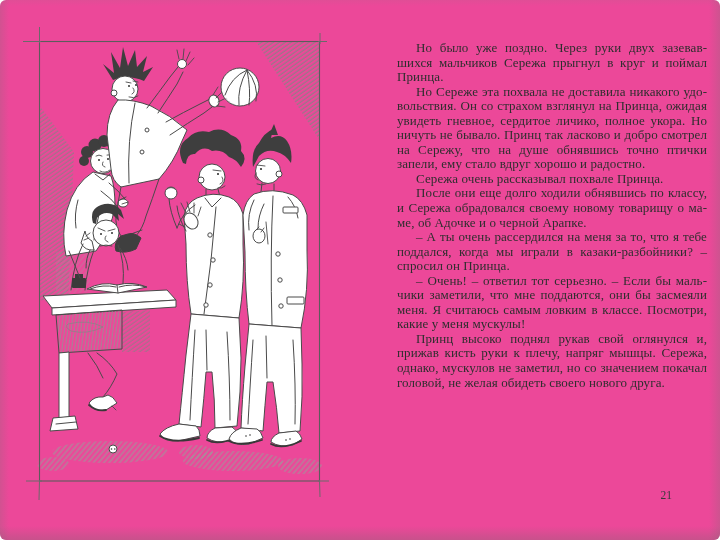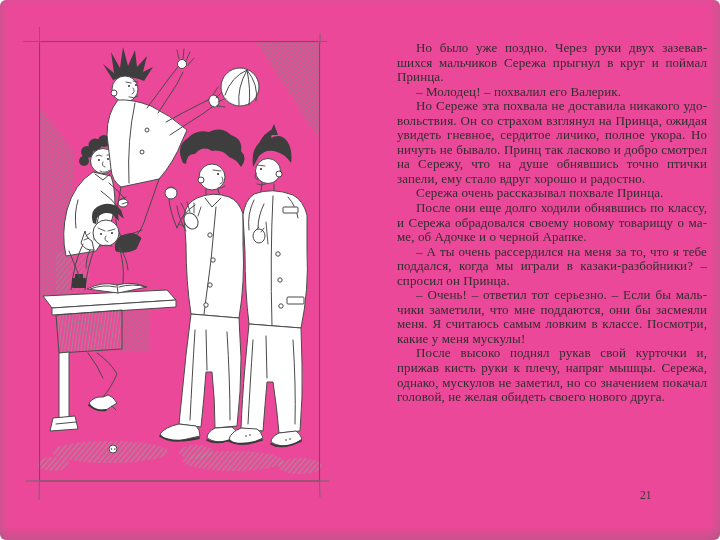--- a/index.html
+++ b/index.html
@@ -5,21 +5,21 @@
   html,body{margin:0;padding:0;background:#ffffff;}
   .canvas{position:relative;width:720px;height:540px;background:#ec4899;border-radius:6px;overflow:hidden;font-family:"Liberation Serif",serif;}
   .edge{position:absolute;pointer-events:none;z-index:5;}
   .edge.e-left{left:0;top:0;bottom:0;width:9px;background:linear-gradient(to right,rgba(115,115,115,.22),rgba(115,115,115,0));}
   .edge.e-right{right:0;top:0;bottom:0;width:11px;background:linear-gradient(to left,rgba(115,115,115,.25),rgba(115,115,115,0));}
   .edge.e-bottom{left:0;right:0;bottom:0;height:14px;background:linear-gradient(to top,rgba(105,105,105,.28),rgba(105,105,105,0));}
   .edge.e-top{left:0;right:0;top:0;height:6px;background:linear-gradient(to bottom,rgba(125,125,125,.10),rgba(125,125,125,0));}
   .illustration{position:absolute;left:0;top:0;overflow:visible;}
   .text-col{position:absolute;left:397px;top:41px;width:310px;text-align:justify;color:#2e2e2e;}
   .text-col p{margin:0;text-indent:19px;font-size:13px;line-height:14.55px;letter-spacing:.1px;hyphens:manual;}
-  .folio{position:absolute;left:640px;top:489px;width:32px;text-align:left;font-size:11.5px;color:#3a3a3a;}
+  .folio{position:absolute;left:640px;top:489px;width:32px;text-align:right;font-size:11.5px;color:#3a3a3a;}
   svg .ln{fill:none;stroke:#4a4a4a;stroke-width:1;stroke-linecap:round;stroke-linejoin:round;}
   svg .fw{fill:#ffffff;stroke:#4a4a4a;stroke-width:1;stroke-linejoin:round;}
   svg .hr{fill:#3e3e3e;stroke:none;}
   svg .sh{stroke:none;}
   svg .ft{fill:none;stroke:#4a4a4a;stroke-width:.9;stroke-linecap:round;}
   svg .sole{fill:none;stroke:#383838;stroke-width:1.8;stroke-linecap:round;}
 </style>
 </head>
 <body>
 
@@ -196,24 +196,23 @@
     </g>
 
     <g fill="none" stroke="#5c5c5c" stroke-width="1.1">
       <rect x="39.5" y="41.5" width="280" height="439.5"></rect>
       <path d="M39.5 27 L39.5 43 M23 41.5 L41 41.5 M320 33 L320 44 M318 41.5 L327 41.5 M39.5 480 L39 500 M26 481 L42 481 M319.5 480 L320 497 M318 481 L329 481" stroke="#6a6a6a" stroke-width="1"></path>
     </g>
   </svg>
 
   <div class="text-col">
     <p>Но было уже поздно. Через руки двух зазевав­шихся мальчиков Сережа прыгнул в круг и поймал Принца.</p>
-    <p>– Молодец! – похвалил его Валерик.</p>
     <p>Но Сереже эта похвала не доставила никакого удо­вольствия. Он со страхом взглянул на Принца, ожи­дая увидеть гневное, сердитое личико, полное укора. Но ничуть не бывало. Принц так ласково и добро смо­трел на Сережу, что на душе обнявшись точно птич­ки запели, ему стало вдруг хорошо и радостно.</p>
     <p>Сережа очень рассказывал похвале Принца.</p>
     <p>После они еще долго ходили обнявшись по классу, и Сережа обрадовался своему новому товарищу о ма­ме, об Адочке и о черной Арапке.</p>
     <p>– А ты очень рассердился на меня за то, что я тебе поддался, когда мы играли в казаки-разбойники? – спросил он Принца.</p>
     <p>– Очень! – ответил тот серьезно. – Если бы маль­чики заметили, что мне поддаются, они бы засмеяли меня. Я считаюсь самым ловким в классе. Посмотри, какие у меня мускулы!</p>
-    <p>После высоко поднял рукав свой курточки и, прижав кисть руки к плечу, напряг мышцы. Се­режа, однако, мускулов не заметил, но со значением покачал головой, не желая обидеть своего нового друга.</p>
+    <p>Принц высоко поднял рукав свой оглянулся и, прижав кисть руки к плечу, напряг мышцы. Се­режа, однако, мускулов не заметил, но со значением покачал головой, не желая обидеть своего нового друга.</p>
   </div>
 
   <div class="folio">21</div>
 
 </div>
 
 </body></html>

